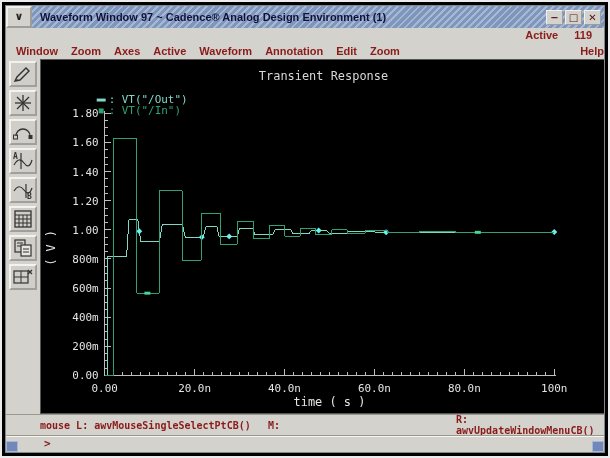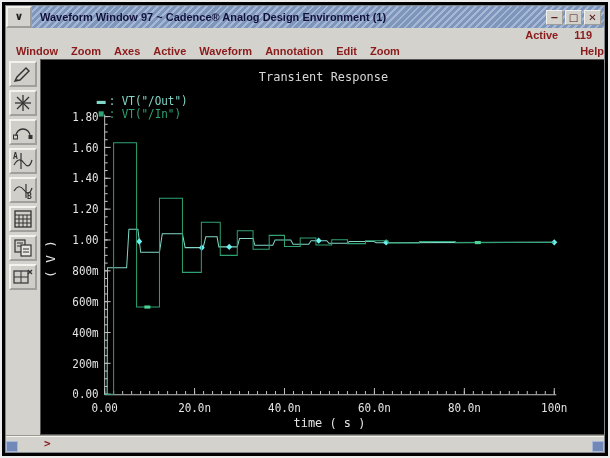--- a/index.html
+++ b/index.html
@@ -280,18 +280,23 @@
             <text x="68" y="43" fill="#82d8c8" font-size="11">: VT("/Out")</text>
             <polyline points="64.0,319.0 73.0,319.0 73.0,79.0 96.1,79.0 96.1,235.8 119.1,235.8 119.1,132.0 142.2,132.0 142.2,202.7 161.2,202.7 161.2,154.8 180.2,154.8 180.2,186.5 197.3,186.5 197.3,162.9 213.2,162.9 213.2,180.6 229.4,180.6 229.4,167.4 244.8,167.4 244.8,178.0 260.6,178.0 260.6,170.0 276.4,170.0 276.4,176.5 292.3,176.5 292.3,171.5 308.1,171.5 308.1,175.3 326.2,175.3 326.2,172.5 348.8,172.5 348.8,174.7 380.4,174.7 380.4,173.3 416.6,173.3 416.6,174.3 516.0,174.0" fill="none" stroke="#2fa273" stroke-width="1" shape-rendering="crispEdges"></polyline>
             <rect x="103.94" y="234.3207" width="6" height="3" fill="#4cd496"></rect>
             <rect x="436.15999999999997" y="172.78274" width="6" height="3" fill="#4cd496"></rect>
             <rect x="58" y="49" width="5" height="5" fill="#2fa273"></rect>
             <text x="68" y="55" fill="#2fa273" font-size="11">: VT("/In")</text>
           </svg>
       </div>
     </div>
 
+    <div class="status-line">
+      <span class="status-left">mouse L: awvMouseSingleSelectPtCB()</span>
+      <span class="status-mid">M:</span>
+      <span class="status-right">R: awvUpdateWindowMenuCB()</span>
+    </div>
     <div class="prompt-line">&gt;</div>
 
     <div class="grip left"></div>
     <div class="grip right"></div>
   </div>
 </div>
 
 </body></html>

